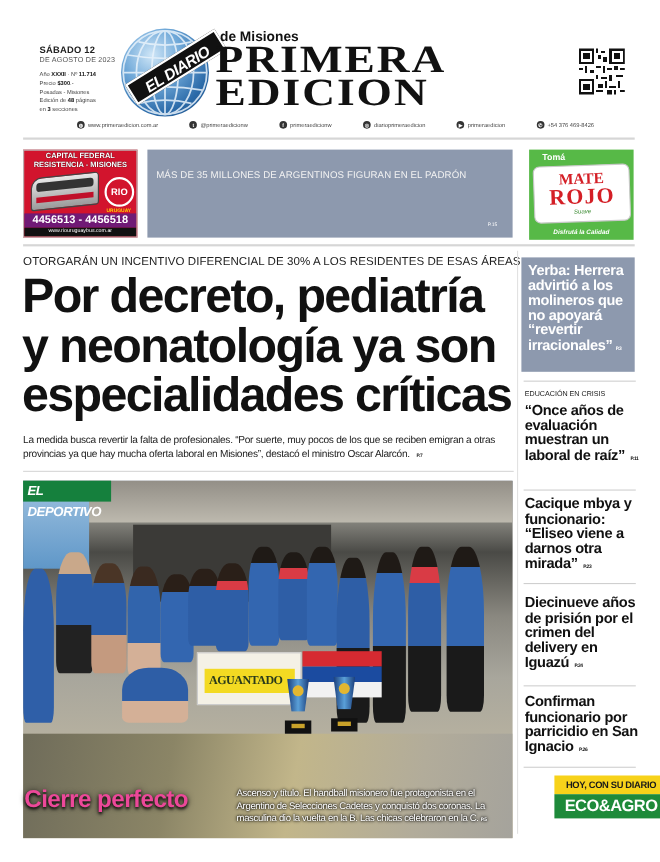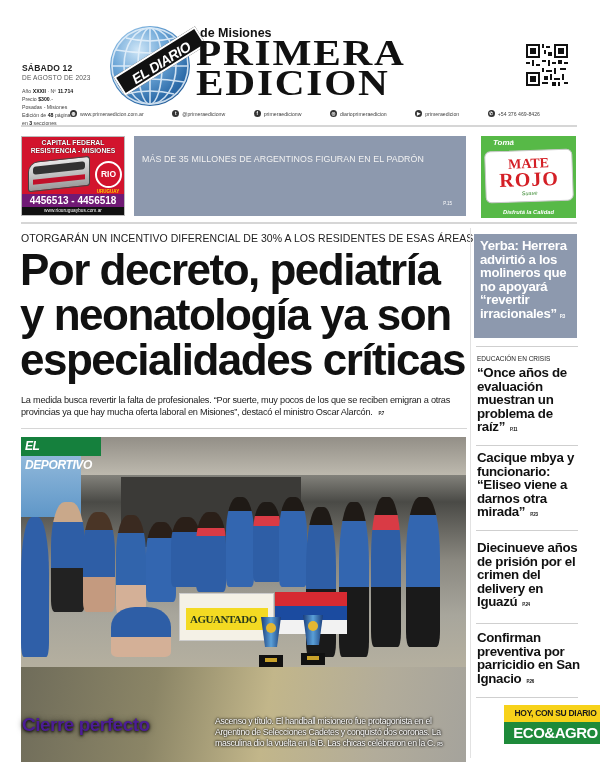--- a/index.html
+++ b/index.html
@@ -1,20 +1,20 @@
 <!DOCTYPE html>
 <html><head>
 <meta charset="utf-8">
 <style>
   * { box-sizing: border-box; margin: 0; padding: 0; }
   html, body { width: 600px; height: 784px; background: #ffffff; overflow: hidden; }
   body { position: relative; font-family: "Liberation Sans", sans-serif; color: #111; }
 
   
-  .meta { position: absolute; left: 22px; top: 40px; width: 90px; color: #333; margin-top: 23px; }
+  .meta { position: absolute; left: 36px; top: 40px; width: 90px; color: #333; }
   .meta .day { font-size: 8.5px; font-weight: bold; color: #222; letter-spacing: 0.2px; }
   .meta .date { font-size: 6.5px; color: #555; margin-top: 1px; letter-spacing: 0.2px; }
   .meta .line { font-size: 5.2px; color: #444; line-height: 8px; }
   .meta .line b { color: #111; }
   .meta .first { margin-top: 6px; }
 
   .globe { position: absolute; left: 110px; top: 26px; width: 80px; height: 80px; border-radius: 50%;
     background: radial-gradient(circle at 35% 30%, #cfe6f7 0%, #6fa8d8 35%, #2b6aa8 70%, #1a4476 100%);
     overflow: hidden; }
   .globe svg { position: absolute; left: 0; top: 0; }
@@ -46,21 +46,21 @@
   .ad-rio .sub { position: absolute; left: 70px; top: 52px; width: 32px; text-align: center; color: #ffd200; font-size: 4.5px; font-weight: bold; }
   .ad-rio .phones { position: absolute; left: 0; bottom: 8px; width: 100%; height: 13px; background: #701a75; color: #fff; font-size: 10px; font-weight: bold; text-align: center; line-height: 13px; }
   .ad-rio .web { position: absolute; left: 0; bottom: 0; width: 100%; height: 8px; background: #111; color: #fff; font-size: 4.8px; text-align: center; line-height: 8px; }
 
   .paso { position: absolute; left: 134px; top: 136px; width: 332px; height: 80px; background: #8d99ae; padding: 18px 8px; color: #fff; }
   .paso .kicker { font-size: 8.8px; letter-spacing: 0.1px; color: #f2f2f2; }
   .paso .title { font-size: 22.5px; font-weight: bold; line-height: 24px; margin-top: 2px; }
   .paso .pg { position: absolute; right: 14px; bottom: 10px; font-size: 4.5px; color: #fff; }
 
   .ad-mate { position: absolute; left: 481px; top: 136px; width: 95px; height: 82px; background: #57b947; overflow: hidden; }
-  .ad-mate .toma { position: absolute; left: 12px; top: 2px; color: #fff; font-style: italic; font-weight: bold; font-size: 8px; }
+  .ad-mate .toma { position: absolute; left: 12px; top: 2px; color: #fff; font-weight: bold; font-size: 8px; }
   .ad-mate .banner { position: absolute; left: 4px; top: 14px; width: 88px; height: 52px; background: #fff; border-radius: 6px; transform: rotate(-2deg); border: 1px solid #c9c9c9; }
   .ad-mate .mate { position: absolute; left: 0; top: 6px; width: 100%; text-align: center; color: #d41f26; font-family: "Liberation Serif", serif; font-weight: bold; font-size: 14px; line-height: 13px; }
   .ad-mate .rojo { position: absolute; left: 0; top: 18px; width: 100%; text-align: center; color: #d41f26; font-family: "Liberation Serif", serif; font-weight: bold; font-size: 20px; line-height: 20px; letter-spacing: 1px; }
   .ad-mate .suave { position: absolute; left: 0; top: 39px; width: 100%; text-align: center; color: #3a8a31; font-style: italic; font-size: 5.5px; }
   .ad-mate .disfruta { position: absolute; left: 0; bottom: 3px; width: 100%; text-align: center; color: #fff; font-style: italic; font-weight: bold; font-size: 5.8px; }
 
   
   .kicker-main { position: absolute; left: 21px; top: 232px; font-size: 10.5px; color: #222; letter-spacing: 0.05px; white-space: nowrap; }
   .headline { position: absolute; left: 20px; top: 247px; width: 450px; font-size: 44px; font-weight: bold; line-height: 45px; letter-spacing: -1.5px; color: #111; }
   .deck { position: absolute; left: 21px; top: 394px; width: 446px; font-size: 9.2px; line-height: 12px; color: #222; letter-spacing: -0.25px; }
@@ -82,21 +82,21 @@
   .photo .flag2 .r { height: 14px; background: #d62a31; }
   .photo .flag2 .b { height: 14px; background: #1b4ba0; }
   .photo .flag2 .w { height: 14px; background: #f2f2f2; }
   .trophy { position: absolute; width: 24px; height: 50px; }
   .trophy .cup { position: absolute; left: 2px; top: 0; width: 20px; height: 30px; background: linear-gradient(90deg, #1a3d7a, #5aa0d8, #1a3d7a); clip-path: polygon(0 0, 100% 0, 80% 100%, 20% 100%); }
   .trophy .medal { position: absolute; left: 7px; top: 6px; width: 10px; height: 10px; border-radius: 50%; background: #e3b731; }
   .trophy .base { position: absolute; left: 0; top: 38px; width: 24px; height: 12px; background: #111; }
   .trophy .plate { position: absolute; left: 6px; top: 41px; width: 12px; height: 4px; background: #c9a22a; }
 
   .section-tag { position: absolute; left: 21px; top: 437px; width: 80px; height: 19px; background: #15803d; color: #fff; font-weight: bold; font-style: italic; font-size: 12px; line-height: 19px; padding-left: 4px; letter-spacing: -0.4px; }
-  .photo-title { position: absolute; left: 22px; top: 714px; font-size: 19px; font-weight: bold; color: #4c1d95; text-shadow: 0 1px 3px #000, 0 0 6px rgba(0,0,0,0.6); letter-spacing: -0.5px; }
+  .photo-title { position: absolute; left: 22px; top: 714px; font-size: 22px; font-weight: bold; color: #ec4899; text-shadow: 0 1px 3px #000, 0 0 6px rgba(0,0,0,0.6); letter-spacing: -0.5px; }
   .photo-caption { position: absolute; left: 215px; top: 716px; width: 252px; font-size: 8.7px; line-height: 11px; color: #fff; text-shadow: 0 0 2px #000, 0 0 3px #000; letter-spacing: -0.3px; }
   .photo-caption .pg { font-size: 4.5px; font-weight: bold; margin-left: 2px; }
 
   
   .yerba { position: absolute; left: 474px; top: 234px; width: 103px; height: 104px; background: #8d99ae; color: #fff; padding: 5px 6px; font-weight: bold; font-size: 13.2px; line-height: 13.5px; letter-spacing: -0.3px; }
   .yerba .pg { font-size: 4.5px; margin-left: 3px; }
   .rc-kicker { position: absolute; left: 477px; top: 355px; font-size: 6.5px; color: #222; }
   .rc-story { position: absolute; left: 477px; width: 104px; font-weight: bold; font-size: 13.3px; line-height: 13.6px; color: #111; letter-spacing: -0.3px; }
   .rc-story .pg { font-size: 4.5px; margin-left: 5px; }
   .rc-rule { position: absolute; left: 476px; width: 102px; height: 1px; background: #cfcfcf; }
@@ -312,36 +312,36 @@
   <span>Ascenso y título. El handball misionero fue protagonista en el Argentino de Selecciones Cadetes y conquistó dos coronas. La masculina dio la vuelta en la B. Las chicas celebraron en la C.</span><span class="pg">P.5</span>
 </div>
 
 <div class="yerba">
   <span>Yerba: Herrera advirtió a los molineros que no apoyará “revertir irracionales”</span><span class="pg">P.3</span>
 </div>
 
 <div class="rc-rule" style="top:346px;"></div>
 <div class="rc-kicker">EDUCACIÓN EN CRISIS</div>
 <div class="rc-story" style="top:366px;">
-  <span>“Once años de evaluación muestran un problema de raíz”</span><span class="pg">P.11</span>
+  <span>“Once años de evaluación muestran un laboral de raíz”</span><span class="pg">P.11</span>
 </div>
 
 <div class="rc-rule" style="top:445px;"></div>
 <div class="rc-story" style="top:451px;">
   <span>Cacique mbya y funcionario: “Eliseo viene a darnos otra mirada”</span><span class="pg">P.23</span>
 </div>
 
 <div class="rc-rule" style="top:530px;"></div>
 <div class="rc-story" style="top:541px;">
   <span>Diecinueve años de prisión por el crimen del delivery en Iguazú</span><span class="pg">P.24</span>
 </div>
 
 <div class="rc-rule" style="top:623px;"></div>
 <div class="rc-story" style="top:631px;">
-  <span>Confirman preventiva por parricidio en San Ignacio</span><span class="pg">P.26</span>
+  <span>Confirman funcionario por parricidio en San Ignacio</span><span class="pg">P.26</span>
 </div>
 
 <div class="rc-rule" style="top:697px;"></div>
 <div class="eco">
   <div class="top">HOY, CON SU DIARIO</div>
   <div class="bot">ECO&amp;AGRO</div>
 </div>
 
 <div style="position:absolute; left:470px; top:228px; width:1px; height:530px; background:#e2e2e2;"></div>
 

